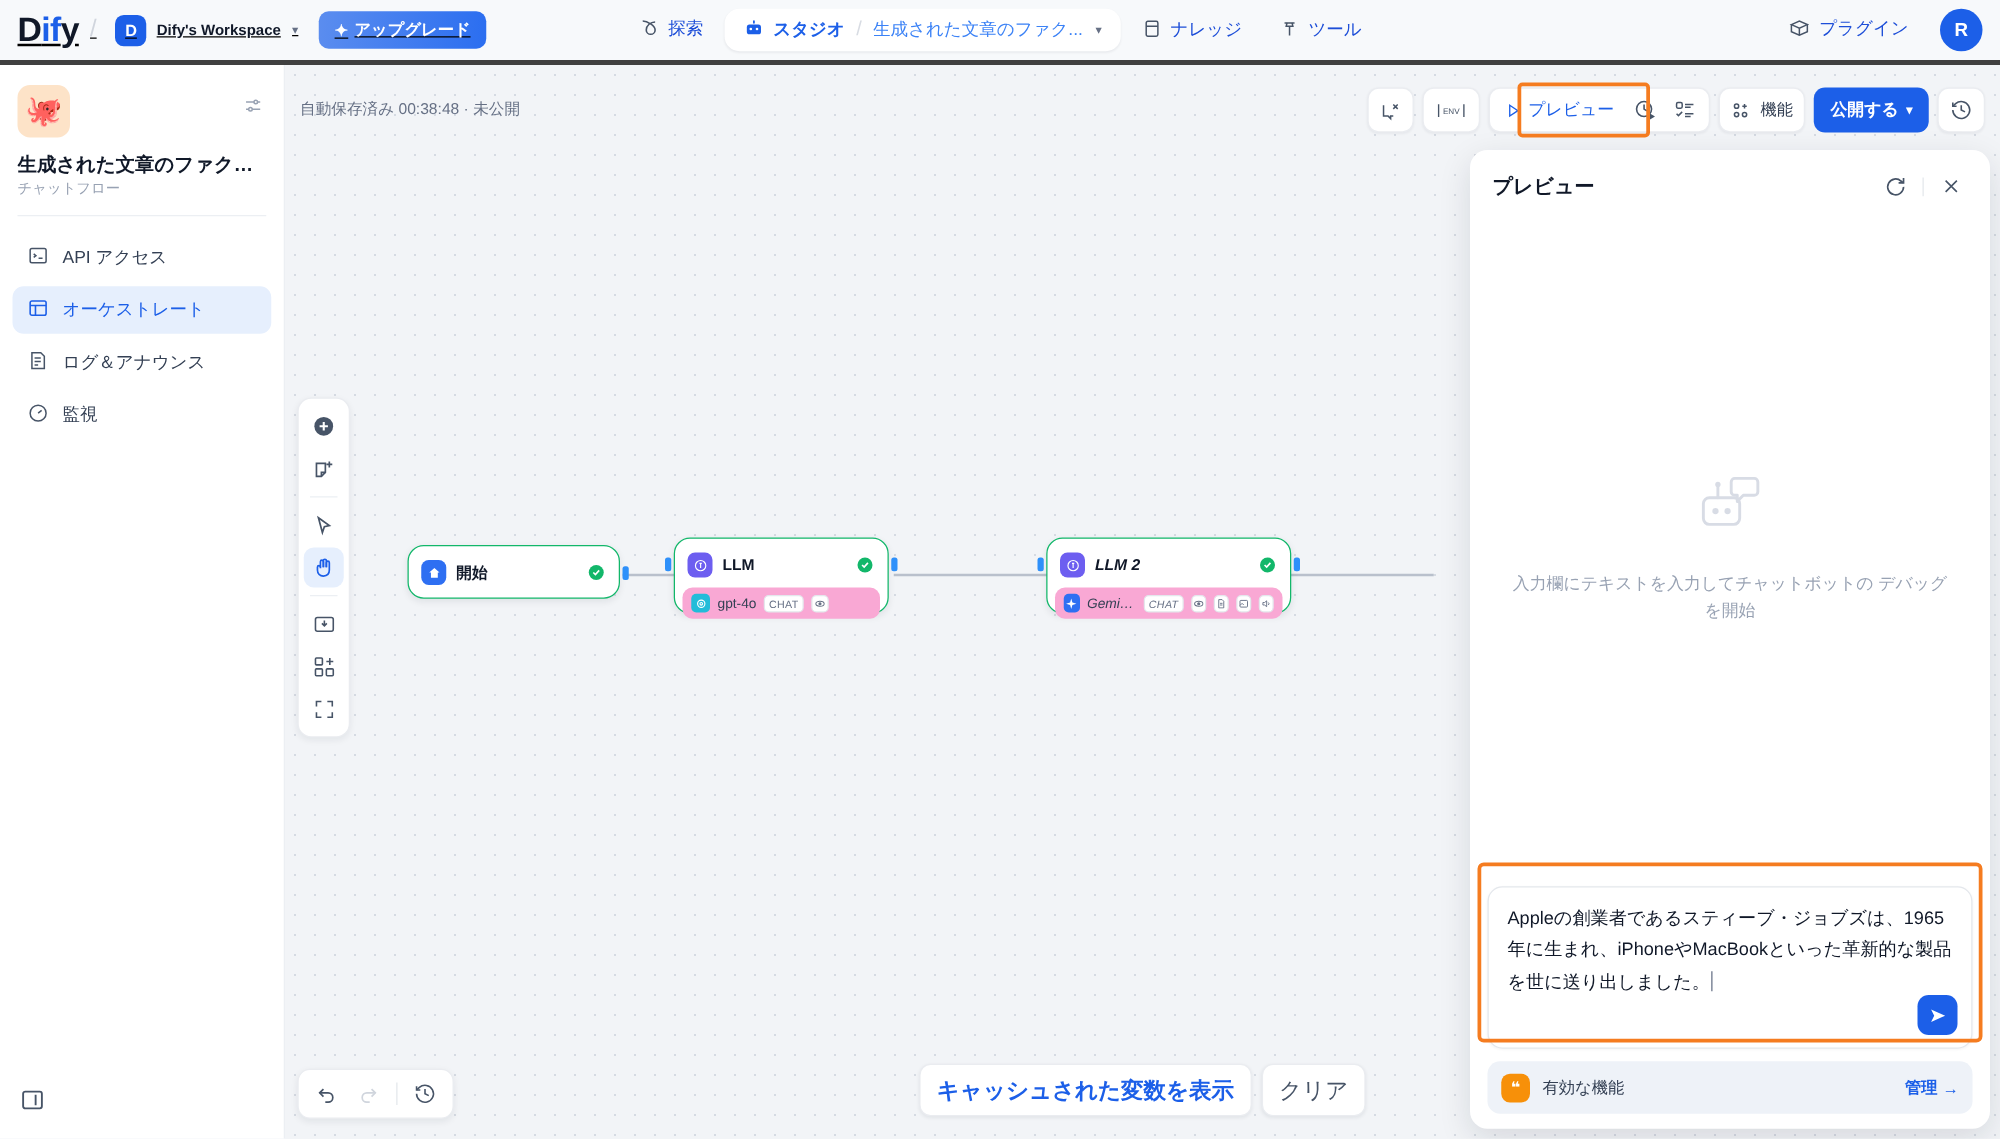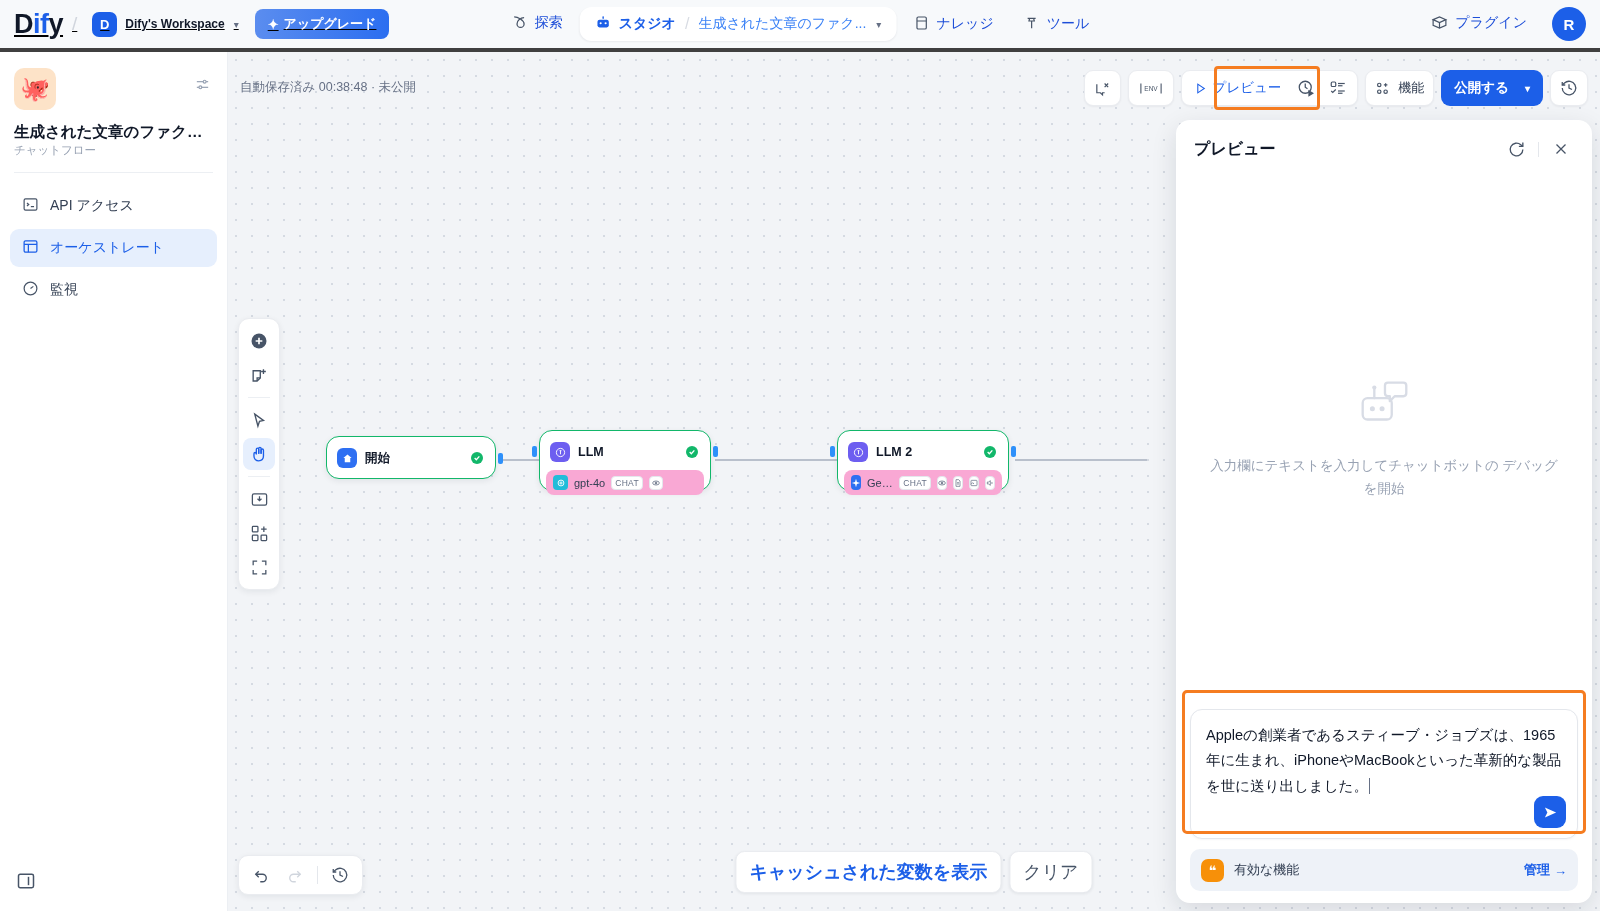--- a/index.html
+++ b/index.html
@@ -116,21 +116,21 @@
     box-shadow: 0 1px 2px rgba(16,24,40,.05);
   }
   .tb-sub { height: 28px; padding: 0 8px; display: flex; align-items: center; gap: 6px;
     border-radius: 7px; cursor: pointer; font-size: 13.5px; color: #1c5fe8; font-weight: 500; }
   .tb-icon { width: 30px; height: 28px; display: flex; align-items: center; justify-content: center;
     border-radius: 7px; cursor: pointer; }
   .tb-divider { width: 1px; height: 18px; background: #e4e7ec; margin: 0 4px; }
   .publish-btn {
     height: 36px; background: #1c5fe8; color: #fff; border-radius: 9px; border: none;
     padding: 0 13px; font-size: 13.5px; font-weight: 600; cursor: pointer;
-    display: flex; align-items: center; gap: 16px;
+    display: flex; align-items: center; gap: 6px;
   }
   .hl-preview {
     position: absolute; border: 3px solid #f57c20; border-radius: 4px;
     pointer-events: none; z-index: 60;
   }
 
   
   .rail {
     position: absolute; left: 10px; top: 266px; width: 42px;
     background: #fff; border: 1px solid #eaecf0; border-radius: 11px;
@@ -362,20 +362,31 @@
             <rect x="3" y="4" width="18" height="16" rx="2"></rect>
               <path d="M3 9h18"></path>
               <path d="M9 9v11"></path>
           </svg>
         </span>
         <span>オーケストレート</span>
       </div>
       <div class="menu-item">
         <span>
           <svg width="17" height="17" viewBox="0 0 24 24" fill="none" stroke="#475467" stroke-width="1.7">
+            <path d="M5 3h10l4 4v14H5z"></path>
+              <path d="M8 9h7"></path>
+              <path d="M8 13h7"></path>
+              <path d="M8 17h4"></path>
+          </svg>
+        </span>
+        <span>ログ＆アナウンス</span>
+      </div>
+      <div class="menu-item">
+        <span>
+          <svg width="17" height="17" viewBox="0 0 24 24" fill="none" stroke="#475467" stroke-width="1.7">
             <circle cx="12" cy="12" r="9"></circle>
               <path d="M12 12l4-3"></path>
           </svg>
         </span>
         <span>監視</span>
       </div>
     </div>
 
     <div class="sidebar-bottom">
       <span>
@@ -556,21 +567,21 @@
         <span class="chip">CHAT</span>
         <span class="cap">
           <svg width="8" height="8" viewBox="0 0 24 24" fill="none" stroke="#667085" stroke-width="2.4">
               <ellipse cx="12" cy="12" rx="10" ry="6"></ellipse>
               <circle cx="12" cy="12" r="2.6" fill="#667085"></circle>
             </svg>
         </span>
       </div>
     </div>
 
-    <div class="node" style="left:609px; top:378px; width:172px; height:61px;">
+    <div class="node" style="left:609px; top:378px; width:196px; height:61px;font-style:italic;">
       <div class="handle" style="left:-8px; margin-top:-15px;"></div>
       <div class="handle" style="right:-8px; margin-top:-15px;"></div>
       <div class="node-head">
         <div class="node-ico" style="background:#6d5ef0;">
           <svg width="11" height="11" viewBox="0 0 24 24" fill="none" stroke="#fff" stroke-width="2">
             <circle cx="12" cy="12" r="9"></circle>
               <path d="M10 8h4M12 8v8"></path>
           </svg>
         </div>
         <div class="node-title">LLM 2</div>

